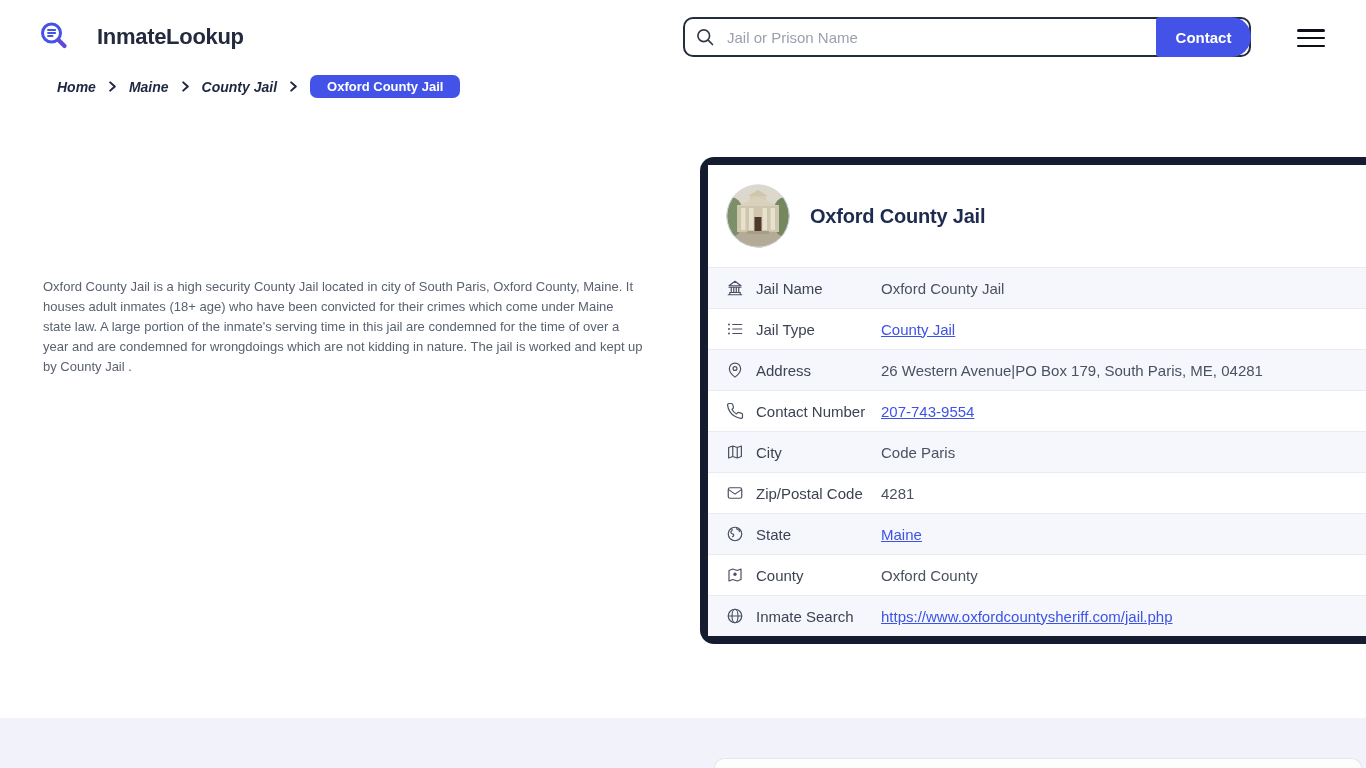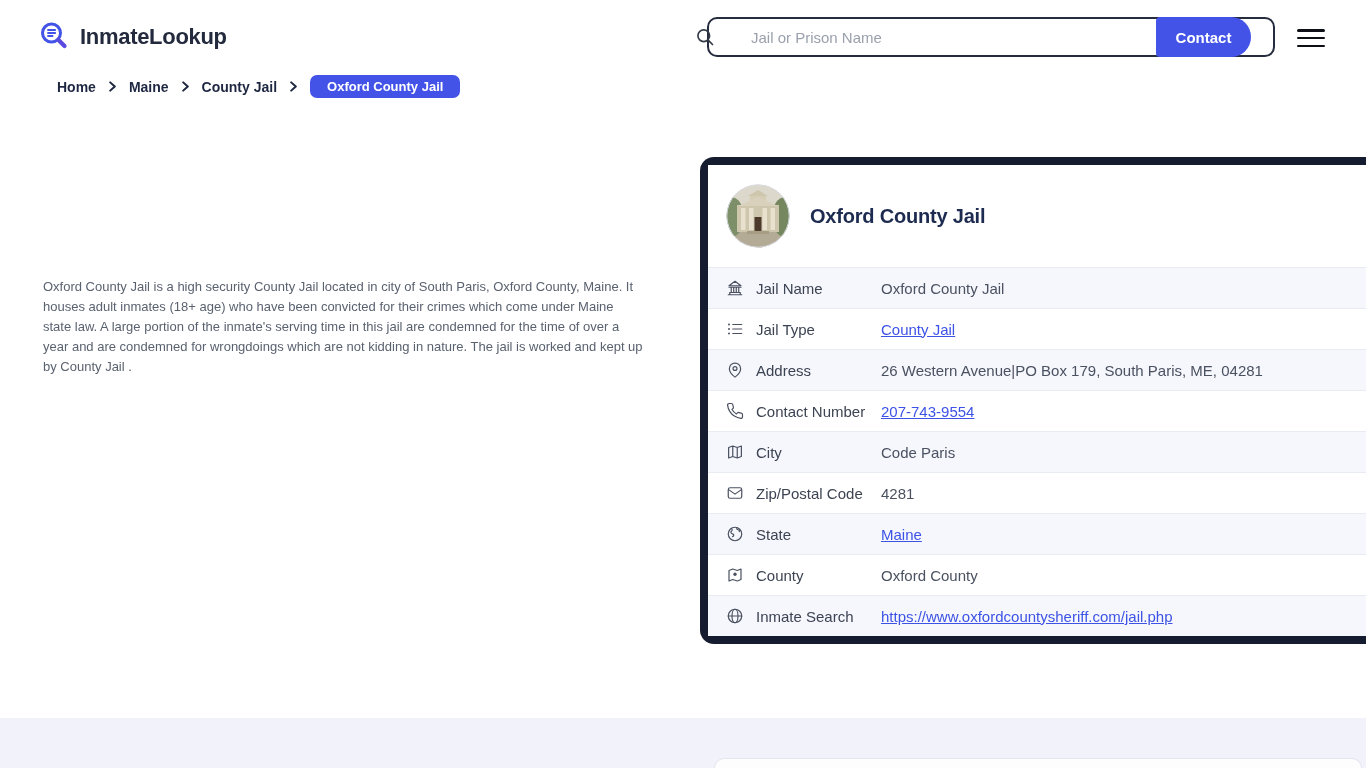--- a/index.html
+++ b/index.html
@@ -7,53 +7,52 @@
   body {
     font-family: "Liberation Sans", sans-serif;
     background: #ffffff;
     position: relative;
   }
   .page { position: relative; width: 1366px; height: 768px; overflow: hidden; background:#fff; }
 
   
   .brand {
     position: absolute; left: 38px; top: 20px;
-    display: flex; align-items: center; gap: 8px; cursor: pointer;
+    display: flex; align-items: center; gap: 25px; cursor: pointer;
   }
   .brand-text {
     font-size: 22px; font-weight: 700; color: #232a3d; letter-spacing: -0.3px;
   }
   .searchbar { position: absolute; left: 683px; top: 17px; width: 568px; height: 40px; }
   .searchbar input {
     width: 100%; height: 40px;
     border: 2px solid #252c3e; border-radius: 10px;
     padding: 0 110px 0 42px;
     font-size: 15px; color: #1f2532; outline: none;
     font-family: "Liberation Sans", sans-serif;
     background: #fff;
-    margin-left: 24px;
   }
   .searchbar input::placeholder { color: #9aa1ad; }
   .searchbar .search-glyph { position: absolute; left: 12px; top: 10px; width: 20px; height: 20px; }
   .searchbar button {
     position: absolute; right: 0; top: 0; height: 40px; width: 95px;
     background: #4353e8; color: #fff; font-weight: 700; font-size: 15px;
     border: none; border-radius: 4px 20px 20px 4px; cursor: pointer;
     font-family: "Liberation Sans", sans-serif;
   }
   .hamburger { position: absolute; left: 1297px; top: 29px; width: 28px; height: 18px; cursor: pointer; }
   .hamburger span { display: block; height: 2.6px; background: #0c0f16; border-radius: 2px; margin-bottom: 5.2px; }
 
   
   .breadcrumb {
     position: absolute; left: 57px; top: 75px;
     display: flex; align-items: center; gap: 11px;
     font-size: 14px; font-weight: 600; color: #1e2742;
   }
-  .crumb { cursor: pointer; }
+  .crumb { cursor: pointer; font-style: italic; }
   .crumb-chevron { width: 11px; height: 11px; }
   .crumb-pill {
     background: #4353e8; color: #fff; font-size: 13px; font-weight: 700;
     padding: 4px 17px; border-radius: 7px;
   }
 
   
   .article { position: absolute; left: 43px; top: 277px; width: 600px; }
   .article h1 {
     font-size: 23px; line-height: 32px; font-weight: 700; color: #1d2b50;

